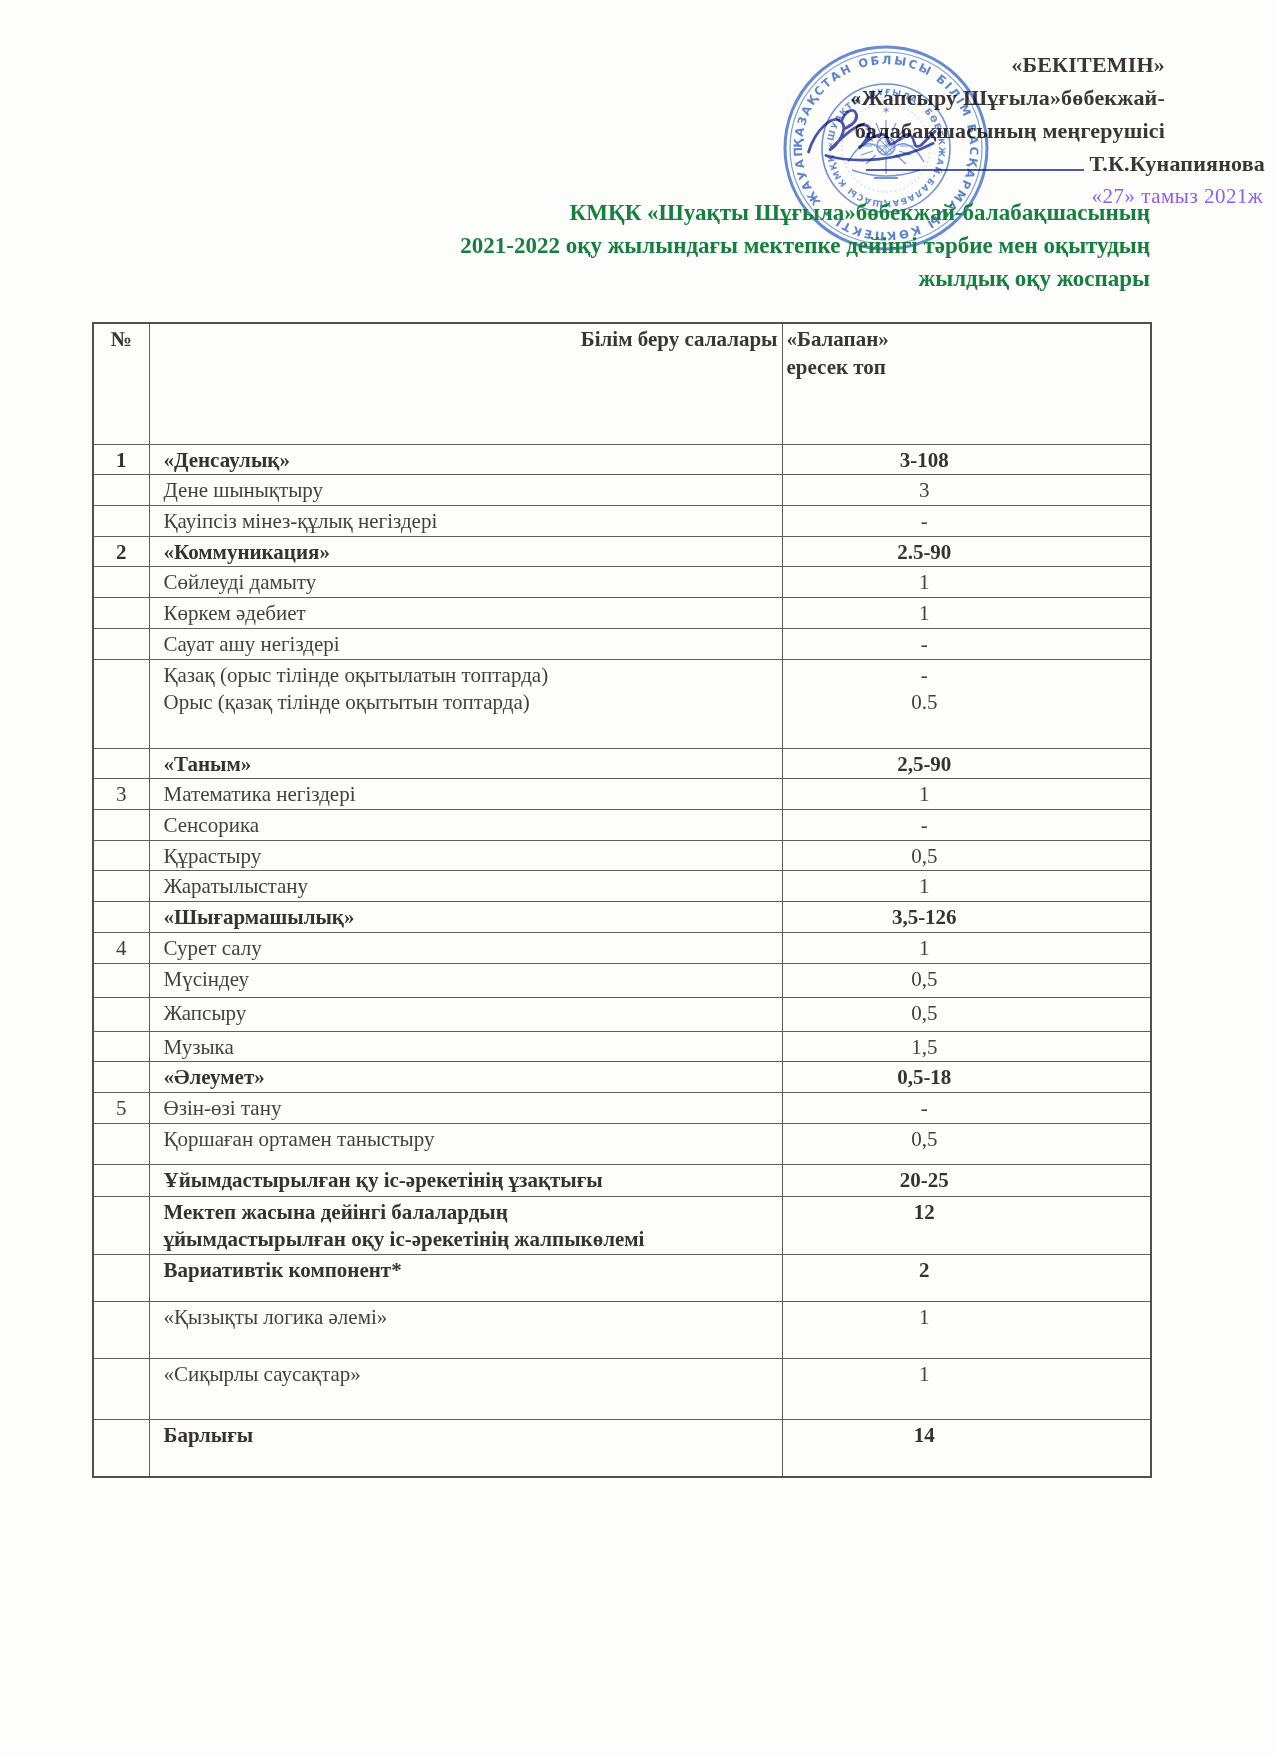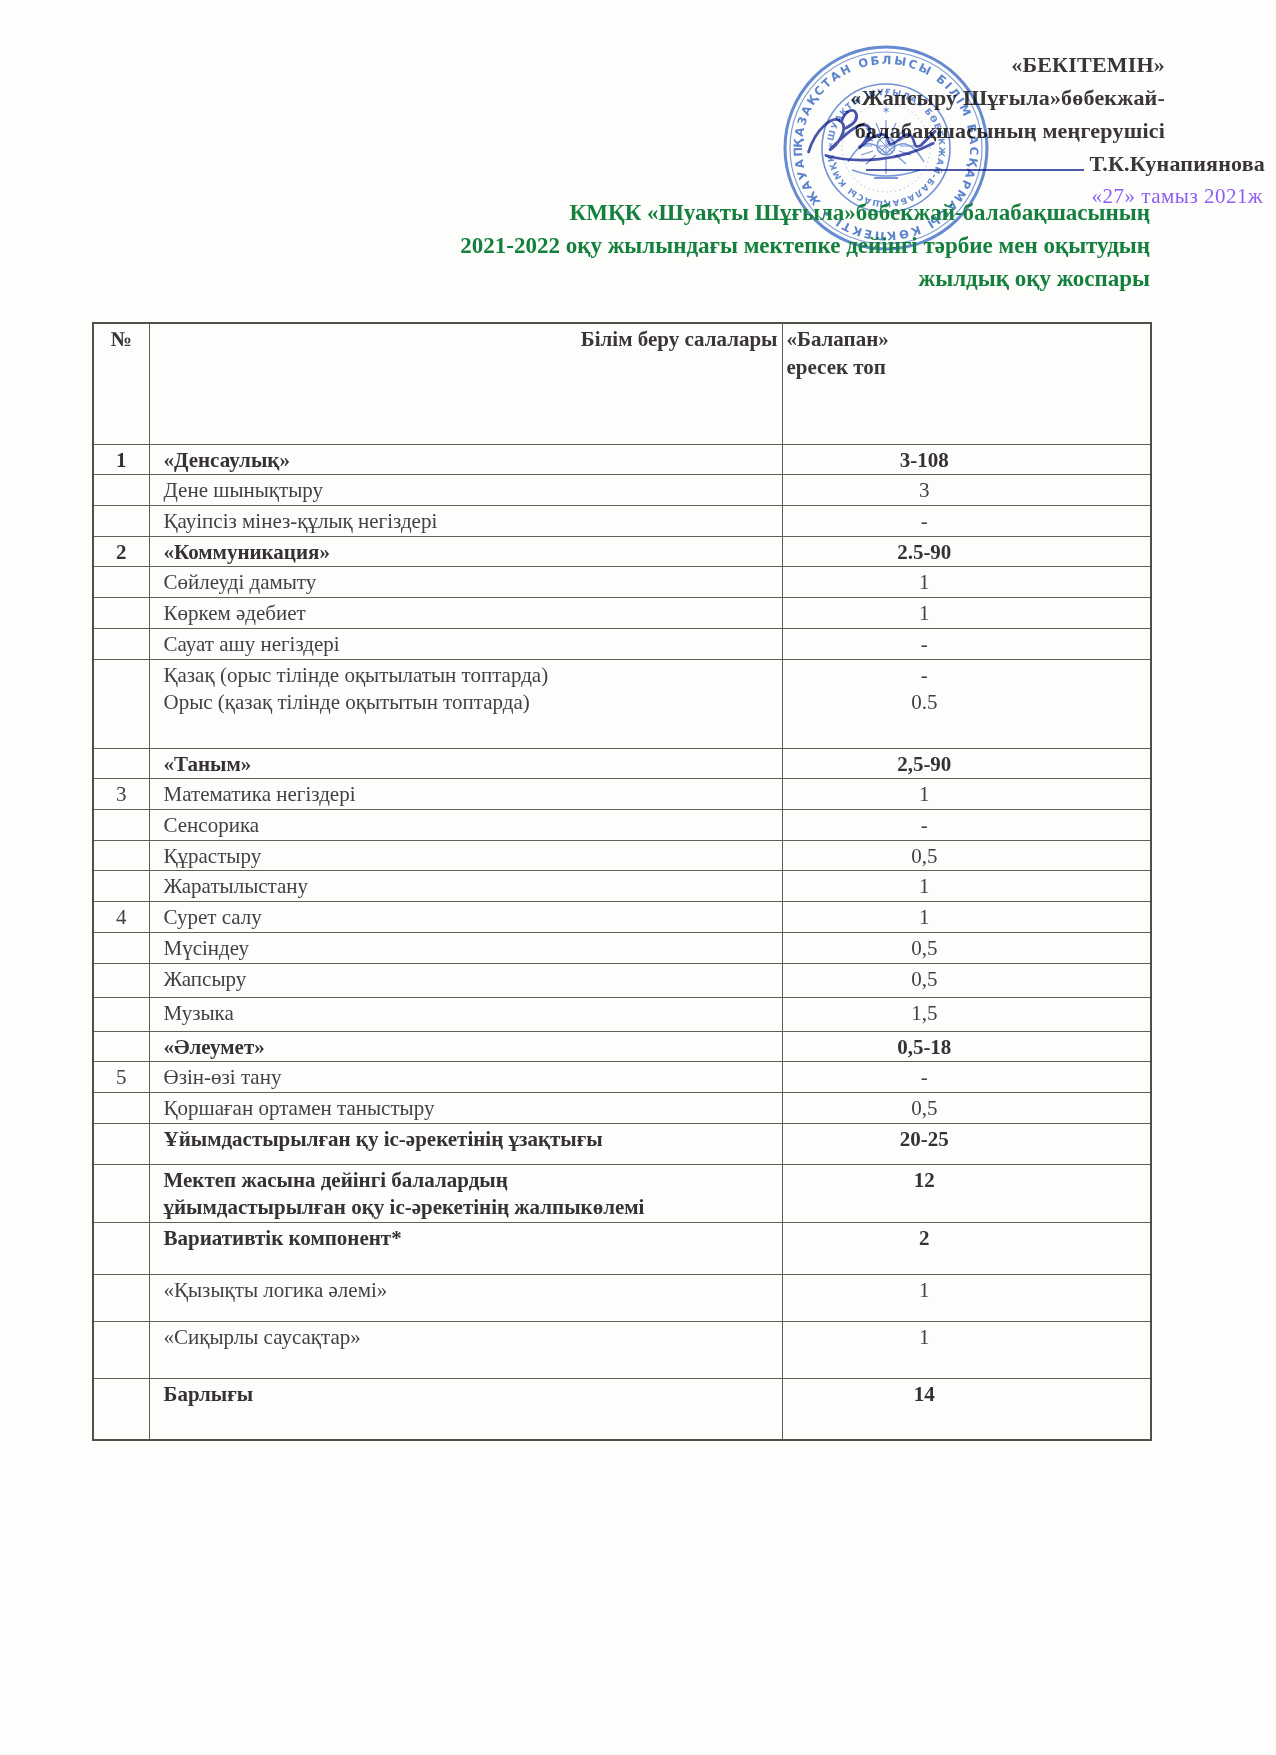--- a/index.html
+++ b/index.html
@@ -55,21 +55,21 @@
   tbody tr { height:30px; }
   tbody tr:nth-child(8)  { height:89px; }
   tbody tr:nth-child(16),
   tbody tr:nth-child(17) { height:34px; }
   tbody tr:nth-child(21) { height:41px; }
   tbody tr:nth-child(22) { height:32px; }
   tbody tr:nth-child(23) { height:52px; }
   tbody tr:nth-child(24) { height:47px;padding-left:7px; }
   tbody tr:nth-child(25) { height:57px; }
   tbody tr:nth-child(26) { height:61px; }
-  tbody tr:nth-child(27) { height:57px;font-style:italic; }
+  tbody tr:nth-child(27) { height:57px; }
 
   tbody td:nth-child(1) { text-align:center; }
   tbody td:nth-child(2) { padding-left:14px; }
   tbody td:nth-child(3) { text-align:center; padding-right:88px; }
   tbody tr.bold td { font-weight:bold; color:#363232; }
 </style>
 </head>
 <body>
 
 <div class="page">
@@ -203,20 +203,25 @@
         <tr>
           <td></td>
           <td>Құрастыру</td>
           <td>0,5</td>
         </tr>
         <tr>
           <td></td>
           <td>Жаратылыстану</td>
           <td>1</td>
         </tr>
+        <tr class="bold">
+          <td></td>
+          <td>«Шығармашылық»</td>
+          <td>3,5-126</td>
+        </tr>
         <tr>
           <td>4</td>
           <td>Сурет салу</td>
           <td>1</td>
         </tr>
         <tr>
           <td></td>
           <td>Мүсіндеу</td>
           <td>0,5</td>
         </tr>

